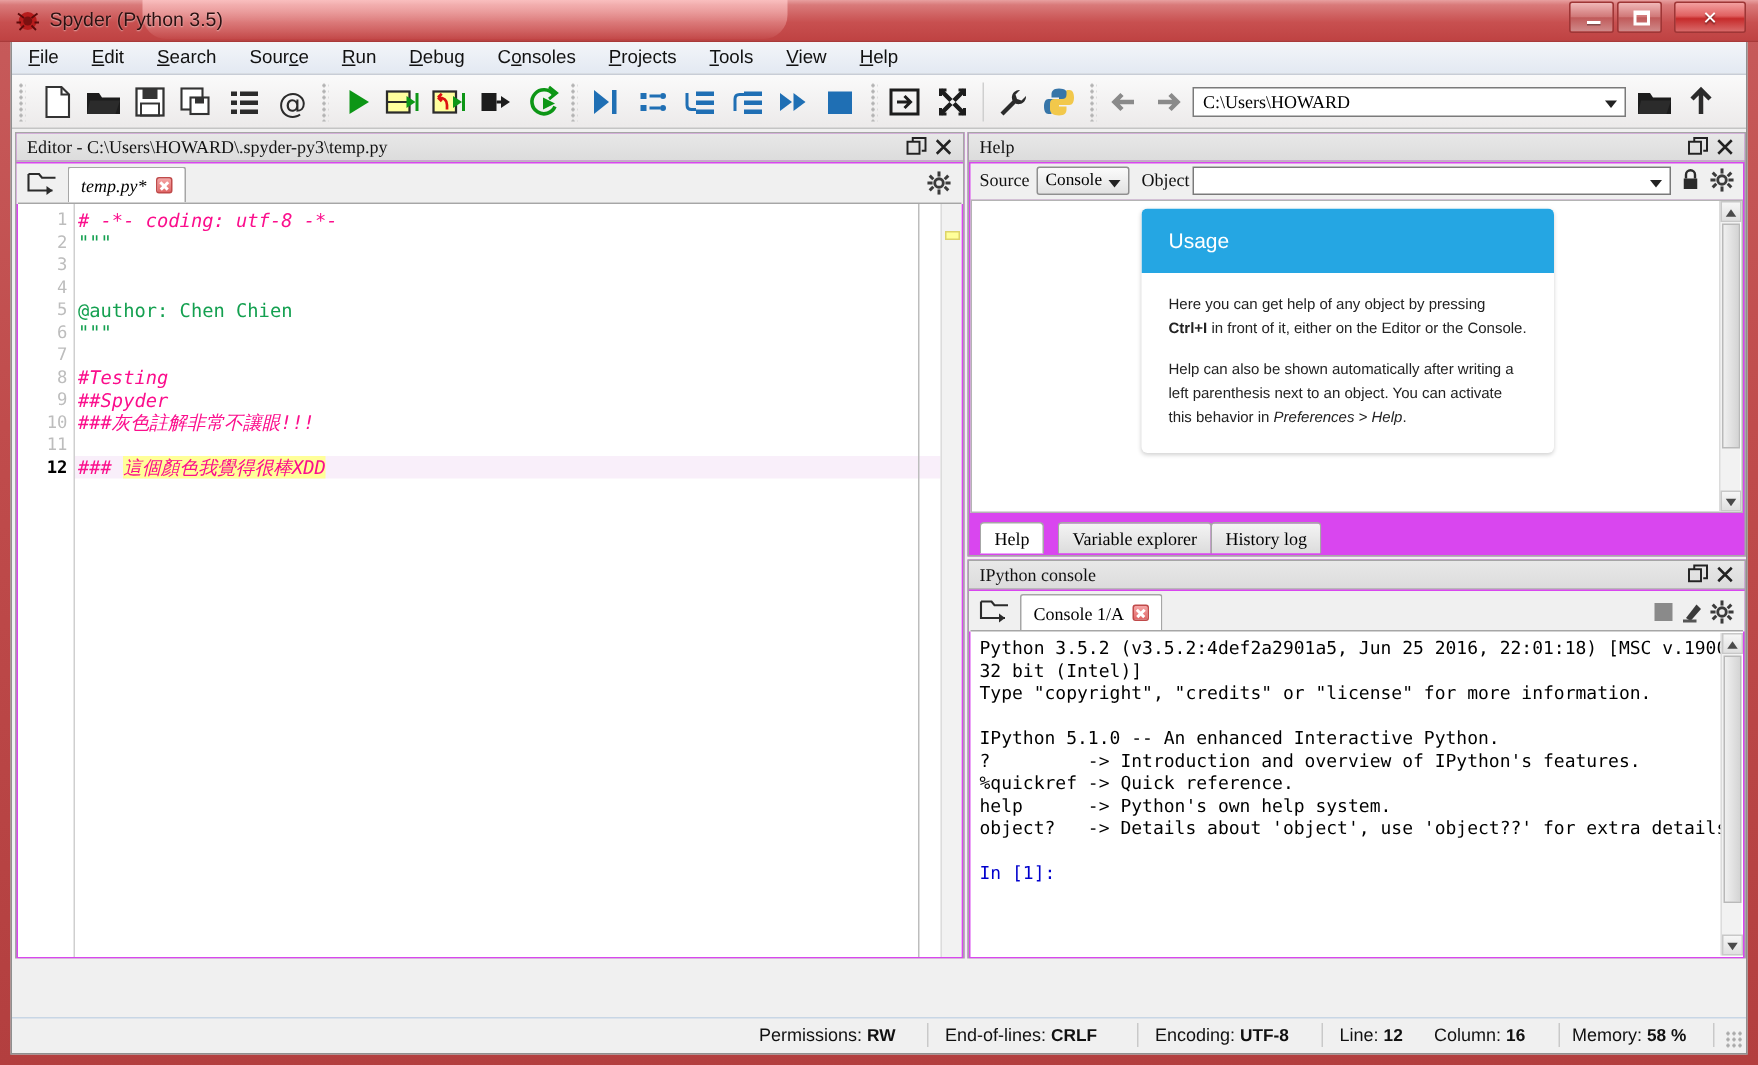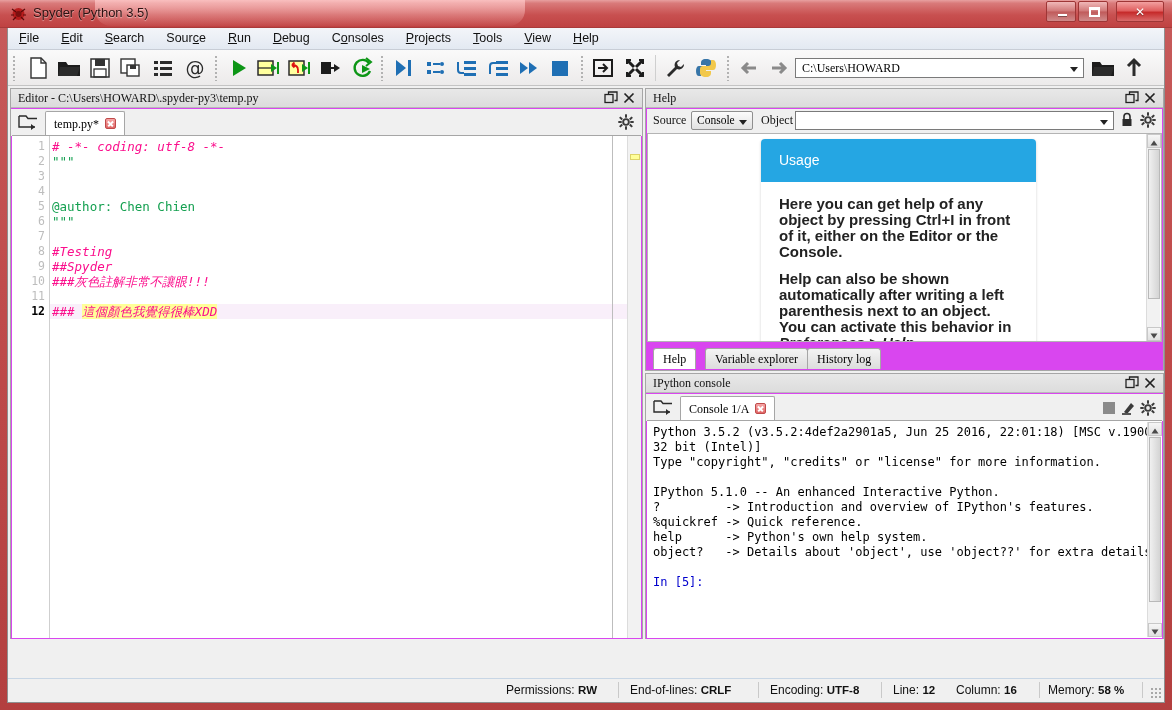--- a/index.html
+++ b/index.html
@@ -239,23 +239,22 @@
     position: absolute; left: 113px; top: 5px; width: 275px;
     border-radius: 4px; overflow: hidden;
     box-shadow: 0 1px 3px rgba(0,0,0,.18);
     background: #fff;
   }
   #usage-head {
     background: #25a6e3; color: #fff; padding: 13px 16px 14px 18px;
     font-size: 14px; font-family: "Liberation Sans", sans-serif;
   }
   #usage-body {
-    padding: 14px 18px 20px 18px; font-size: 15px; color: #222; line-height: 16px;
+    padding: 14px 18px 4px 18px; font-size: 10px; color: #222; line-height: 16px;
     font-family: "Liberation Sans", sans-serif;
-    font-weight: bold;
   }
   #usage-body p { margin-bottom: 11px; }
   #help-scroll {
     position:absolute; right:1px; top:0; width:14px; bottom:0;
     background:#f2f2f2; border-left:1px solid #dcdcdc;
   }
   .sb-arrow-up, .sb-arrow-dn {
     position:absolute; left:0; width:14px; height:14px;
     background: linear-gradient(to bottom,#f6f6f6,#e0e0e0); border:1px solid #c8c8c8; cursor:pointer;
   }
@@ -536,21 +535,21 @@
         <div class="label">Editor - C:\Users\HOWARD\.spyder-py3\temp.py</div>
         <svg class="undock" viewBox="0 0 14 14">
           <rect x="1" y="3.5" width="8" height="8" fill="none" stroke="#222" stroke-width="1.3"></rect>
           <path d="M4.5 3.5 V1 H13 V9.5 H10.5" fill="none" stroke="#222" stroke-width="1.3"></path>
         </svg>
         <svg class="closex" viewBox="0 0 14 14">
           <path d="M2.5 2.5 L11.5 11.5 M11.5 2.5 L2.5 11.5" stroke="#222" stroke-width="1.7"></path>
         </svg>
       </div>
 
-      <div class="tabstrip-top" style="top:20px; width:631px;">
+      <div class="tabstrip-top" style="top:20px; width:631px;font-style:italic;">
         <svg class="folder-btn" viewBox="0 0 22 18">
           <path d="M2 3 h7 l2 2.5 h9" fill="none" stroke="#2b2b2b" stroke-width="1.4"></path>
           <path d="M2 3 v11 h16" fill="none" stroke="#2b2b2b" stroke-width="1.4"></path>
           <path d="M14 11 l4 3 l-4 3 z" fill="#2b2b2b"></path>
         </svg>
         <div class="doctab" style="left:34px;">
           <span>temp.py*</span><span class="closebox"></span>
         </div>
         <svg class="gear" style="position:absolute; right:8px; top:5px; width:16px; height:16px;" viewBox="0 0 16 16">
           <path d="M8 4.2 a3.8 3.8 0 1 0 0 7.6 a3.8 3.8 0 1 0 0 -7.6 z" fill="#3b3b3b"></path>
@@ -725,21 +724,21 @@
       <div id="console-body">
         <div class="conline" style="top:4px">Python 3.5.2 (v3.5.2:4def2a2901a5, Jun 25 2016, 22:01:18) [MSC v.1900</div>
         <div class="conline" style="top:19px">32 bit (Intel)]</div>
         <div class="conline" style="top:34px">Type "copyright", "credits" or "license" for more information.</div>
         <div class="conline" style="top:49px"></div>
         <div class="conline" style="top:64px">IPython 5.1.0 -- An enhanced Interactive Python.</div>
         <div class="conline" style="top:79px">?         -&gt; Introduction and overview of IPython's features.</div>
         <div class="conline" style="top:94px">%quickref -&gt; Quick reference.</div>
         <div class="conline" style="top:109px">help      -&gt; Python's own help system.</div>
         <div class="conline" style="top:124px">object?   -&gt; Details about 'object', use 'object??' for extra details.</div>
-        <div class="conline prompt-blue" style="top:154px">In [5]:</div>
+        <div class="conline prompt-blue" style="top:154px">In [1]:</div>
 
         <div id="con-scroll">
           <div class="sb-arrow-up">
             <svg viewBox="0 0 12 12" width="12" height="12">
                 <path d="M6 3.5 L9.5 8.5 L2.5 8.5 z" fill="#4a4a4a"></path>
               </svg>
           </div>
           <div class="sb-thumb" style="top:15px; height:165px;"></div>
           <div class="sb-arrow-dn">
             <svg viewBox="0 0 12 12" width="12" height="12">

